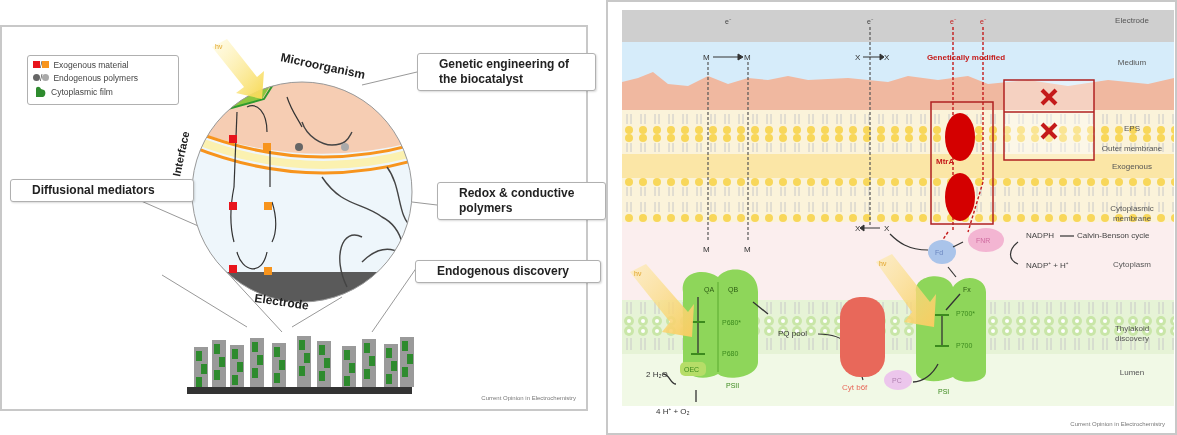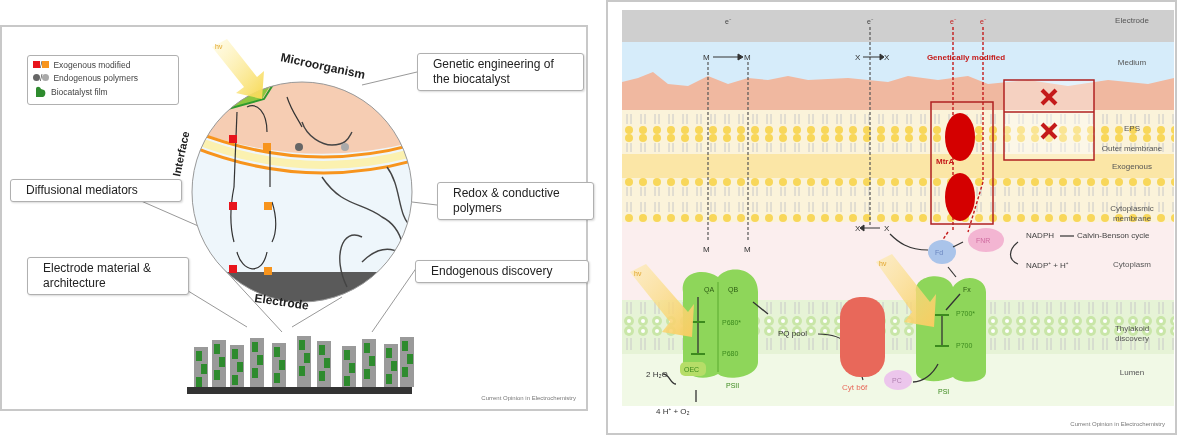--- a/index.html
+++ b/index.html
@@ -1,47 +1,47 @@
 <!DOCTYPE html>
 <html><head>
 <meta charset="utf-8">
 <style>
   html,body{margin:0;padding:0;background:#fff;}
   body{width:1177px;height:435px;position:relative;overflow:hidden;font-family:"Liberation Sans",sans-serif;}
   .panel{position:absolute;border:2px solid #c8c8c8;background:#fff;box-sizing:border-box;}
   #left-panel{left:0;top:25px;width:588px;height:386px;}
   #right-panel{left:606px;top:0;width:571px;height:435px;}
   svg text{font-family:"Liberation Sans",sans-serif;}
-  .callout{position:absolute;border:1.5px solid #b0b0b0;border-radius:3px;background:#fff;font-weight:normal;font-size:12px;color:#222;padding:3px 15px;line-height:15px;box-shadow:1px 1px 2px rgba(0,0,0,.15);}
+  .callout{position:absolute;border:1.5px solid #b0b0b0;border-radius:3px;background:#fff;font-weight:bold;font-size:12px;color:#222;padding:3px 21px;line-height:15px;box-shadow:1px 1px 2px rgba(0,0,0,.15);}
   .legend{position:absolute;left:25px;top:28px;width:140px;border:1.5px solid #b0b0b0;border-radius:3px;background:#fff;padding:4px 5px;font-size:8.5px;color:#444;}
   .legend .row{display:flex;align-items:center;gap:4px;line-height:11px;margin-bottom:2px;}
   .dot{display:inline-block;width:7px;height:7px;border-radius:50%;}
   .sq{display:inline-block;width:7px;height:7px;}
   .credit{position:absolute;font-size:6px;color:#777;}
   .layer-label{position:absolute;font-size:8px;color:#555;text-align:center;width:70px;line-height:10px;}
 </style>
 </head>
 <body>
 
 <div id="left-panel" class="panel">
 
   <div class="legend">
     <div class="row">
       <span><span class="sq" style="background:#e8141c"></span>/<span class="sq" style="background:#f7941d"></span></span>
-      <span>Exogenous modified</span>
+      <span>Exogenous material</span>
     </div>
     <div class="row">
       <span><span class="dot" style="background:#666"></span>/<span class="dot" style="background:#aaa"></span></span>
       <span>Endogenous polymers</span>
     </div>
     <div class="row">
       <svg width="14" height="12">
           <path d="M3 11 L3 3 C3 0,7 0,8 3 L11 4 C13 5,13 10,10 11 Z" fill="#2e8b2e"></path>
         </svg>
-      <span>Biocatalyst film</span>
+      <span>Cytoplasmic film</span>
     </div>
   </div>
 
   <svg width="586" height="384" style="position:absolute;left:0;top:0">
     <defs>
       <clipPath id="circ">
           <circle cx="300" cy="165" r="110"></circle>
         </clipPath>
       <linearGradient id="sunbeam" x1="0" y1="0" x2="1" y2="1">
         <stop offset="0" stop-color="#fff7c8" stop-opacity="0.4"></stop>
@@ -155,21 +155,20 @@
           <rect x="400" y="314" width="6" height="10" fill="#2e8b2e"></rect>
           <rect x="405" y="327" width="6" height="10" fill="#2e8b2e"></rect>
           <rect x="400" y="340" width="6" height="10" fill="#2e8b2e"></rect>
         </g>
     </g>
   </svg>
 
   <div class="callout" style="left:415px;top:26px;width:135px"><span>Genetic engineering of the biocatalyst</span></div>
   <div class="callout" style="left:8px;top:152px;width:140px"><span>Diffusional mediators</span></div>
   <div class="callout" style="left:435px;top:155px;width:125px"><span>Redox &amp; conductive polymers</span></div>
-  <div class="callout" style="left:25px;top:230px;width:130px"><span>Electrode material &amp; architecture</span></div>
   <div class="callout" style="left:413px;top:233px;width:142px"><span>Endogenous discovery</span></div>
 
   <div class="credit" style="right:10px;bottom:8px">Current Opinion in Electrochemistry</div>
 </div>
 
 <div id="right-panel" class="panel">
   <svg width="567" height="431" style="position:absolute;left:0;top:0">
     <defs>
       <pattern id="lipid" width="14" height="44" patternUnits="userSpaceOnUse">
         <circle cx="7" cy="4" r="4" fill="#f8d75a"></circle>

